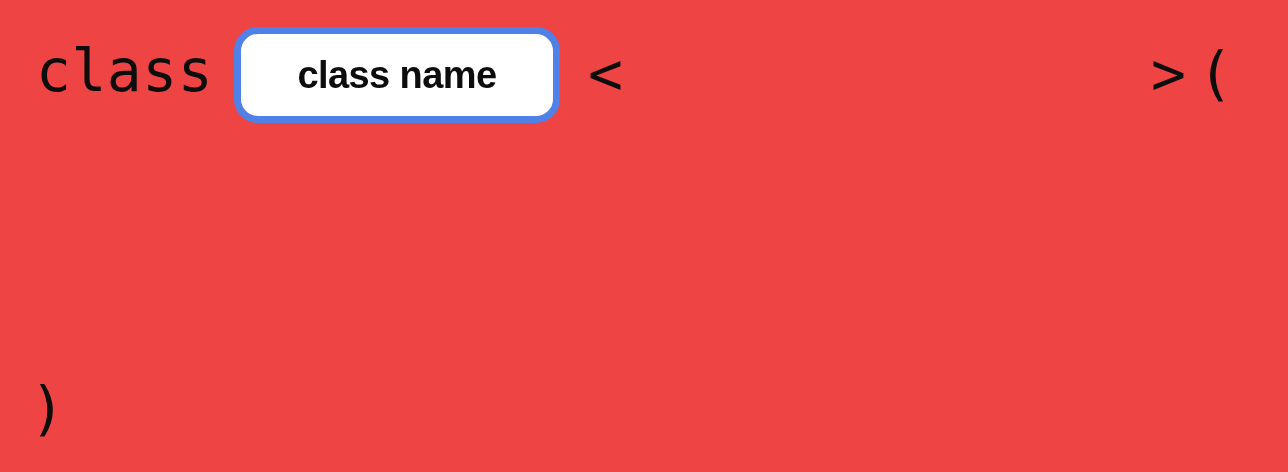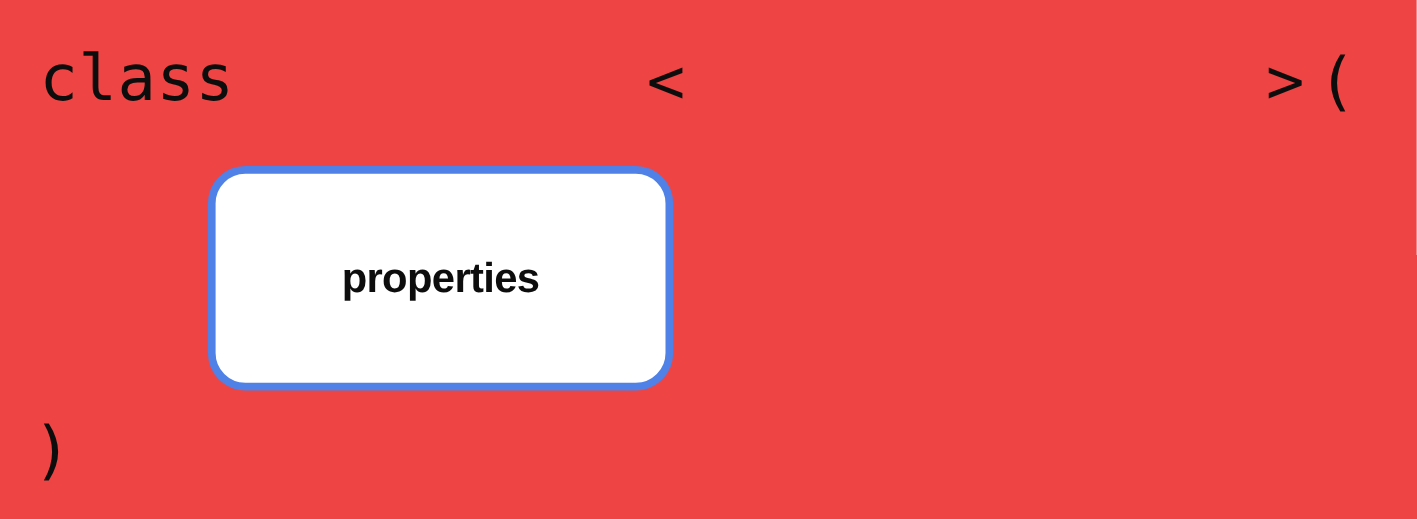--- a/index.html
+++ b/index.html
@@ -109,27 +109,27 @@
     border-radius: 34px;
   }
 </style>
 </head>
 <body>
 
 <div id="canvas">
 
   <span class="syntax kw-class">class</span>
 
+  <div class="slot" id="slot-class-name">
+    <span class="slot-label">class name</span>
+  </div>
 
   <span class="syntax angle-open">&lt;</span>
 
 
   <span class="syntax angle-close">&gt;</span>
 
   <span class="syntax paren-open">(</span>
 
-  <div class="slot" id="slot-properties">
-    <span class="slot-label">properties</span>
-  </div>
 
   <span class="syntax paren-close">)</span>
 
 </div>
 
 </body></html>

